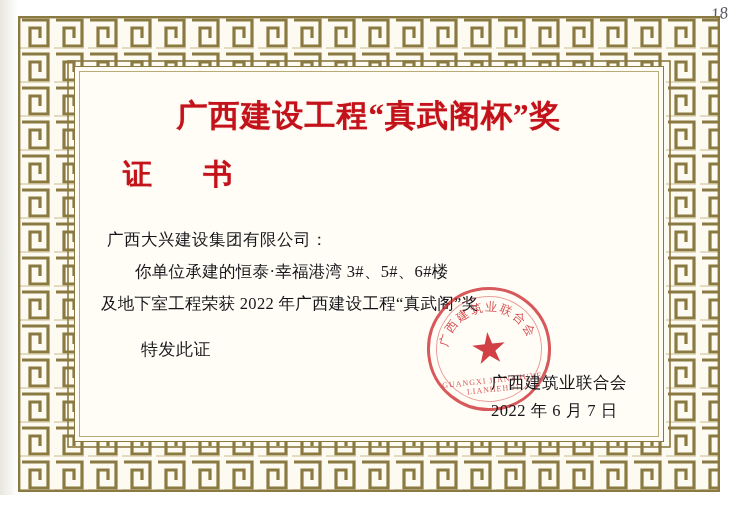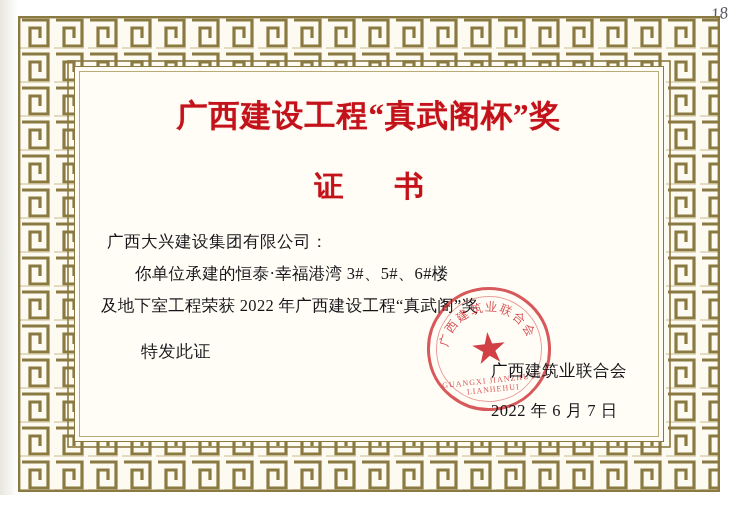--- a/index.html
+++ b/index.html
@@ -74,33 +74,33 @@
     text-align: center;
     color: #c3121a;
     font-family: "Liberation Serif", serif;
     font-weight: bold;
     font-size: 31px;
     letter-spacing: 1px;
     margin-top: 14px;
     text-shadow: 0 0 1px rgba(195,18,26,.5);
   }
   .title-sub {
-    text-align: center;
+    text-align: left;
     color: #c3121a;
     font-family: "Liberation Serif", serif;
     font-weight: bold;
     font-size: 29px;
     letter-spacing: 22px;
-    margin-top: 30px;
+    margin-top: 18px;
     padding-left: 22px;
     text-shadow: 0 0 1px rgba(195,18,26,.5);
   }
 
   .body-text {
-    margin-top: 20px;
+    margin-top: 30px;
     color: #16161a;
     font-size: 16.5px;
     line-height: 30px;
     font-family: "Liberation Serif", serif;
   }
   .addressee {
     padding-left: 6px;
     letter-spacing: .5px;
   }
   .para {
@@ -119,21 +119,21 @@
   .signature-block {
     position: absolute;
     right: 36px;
     bottom: 16px;
     text-align: left;
     font-size: 16.5px;
     line-height: 28px;
     color: #16161a;
   }
   .sig-org { letter-spacing: .5px; }
-  .sig-date { letter-spacing: .5px; margin-top: 12px; }
+  .sig-date { letter-spacing: .5px; }
 
   
   .seal {
     position: absolute;
     right: 112px;
     bottom: 30px;
     width: 118px;
     height: 118px;
     border-radius: 50%;
     border: 3px solid rgba(200,26,32,.78);

